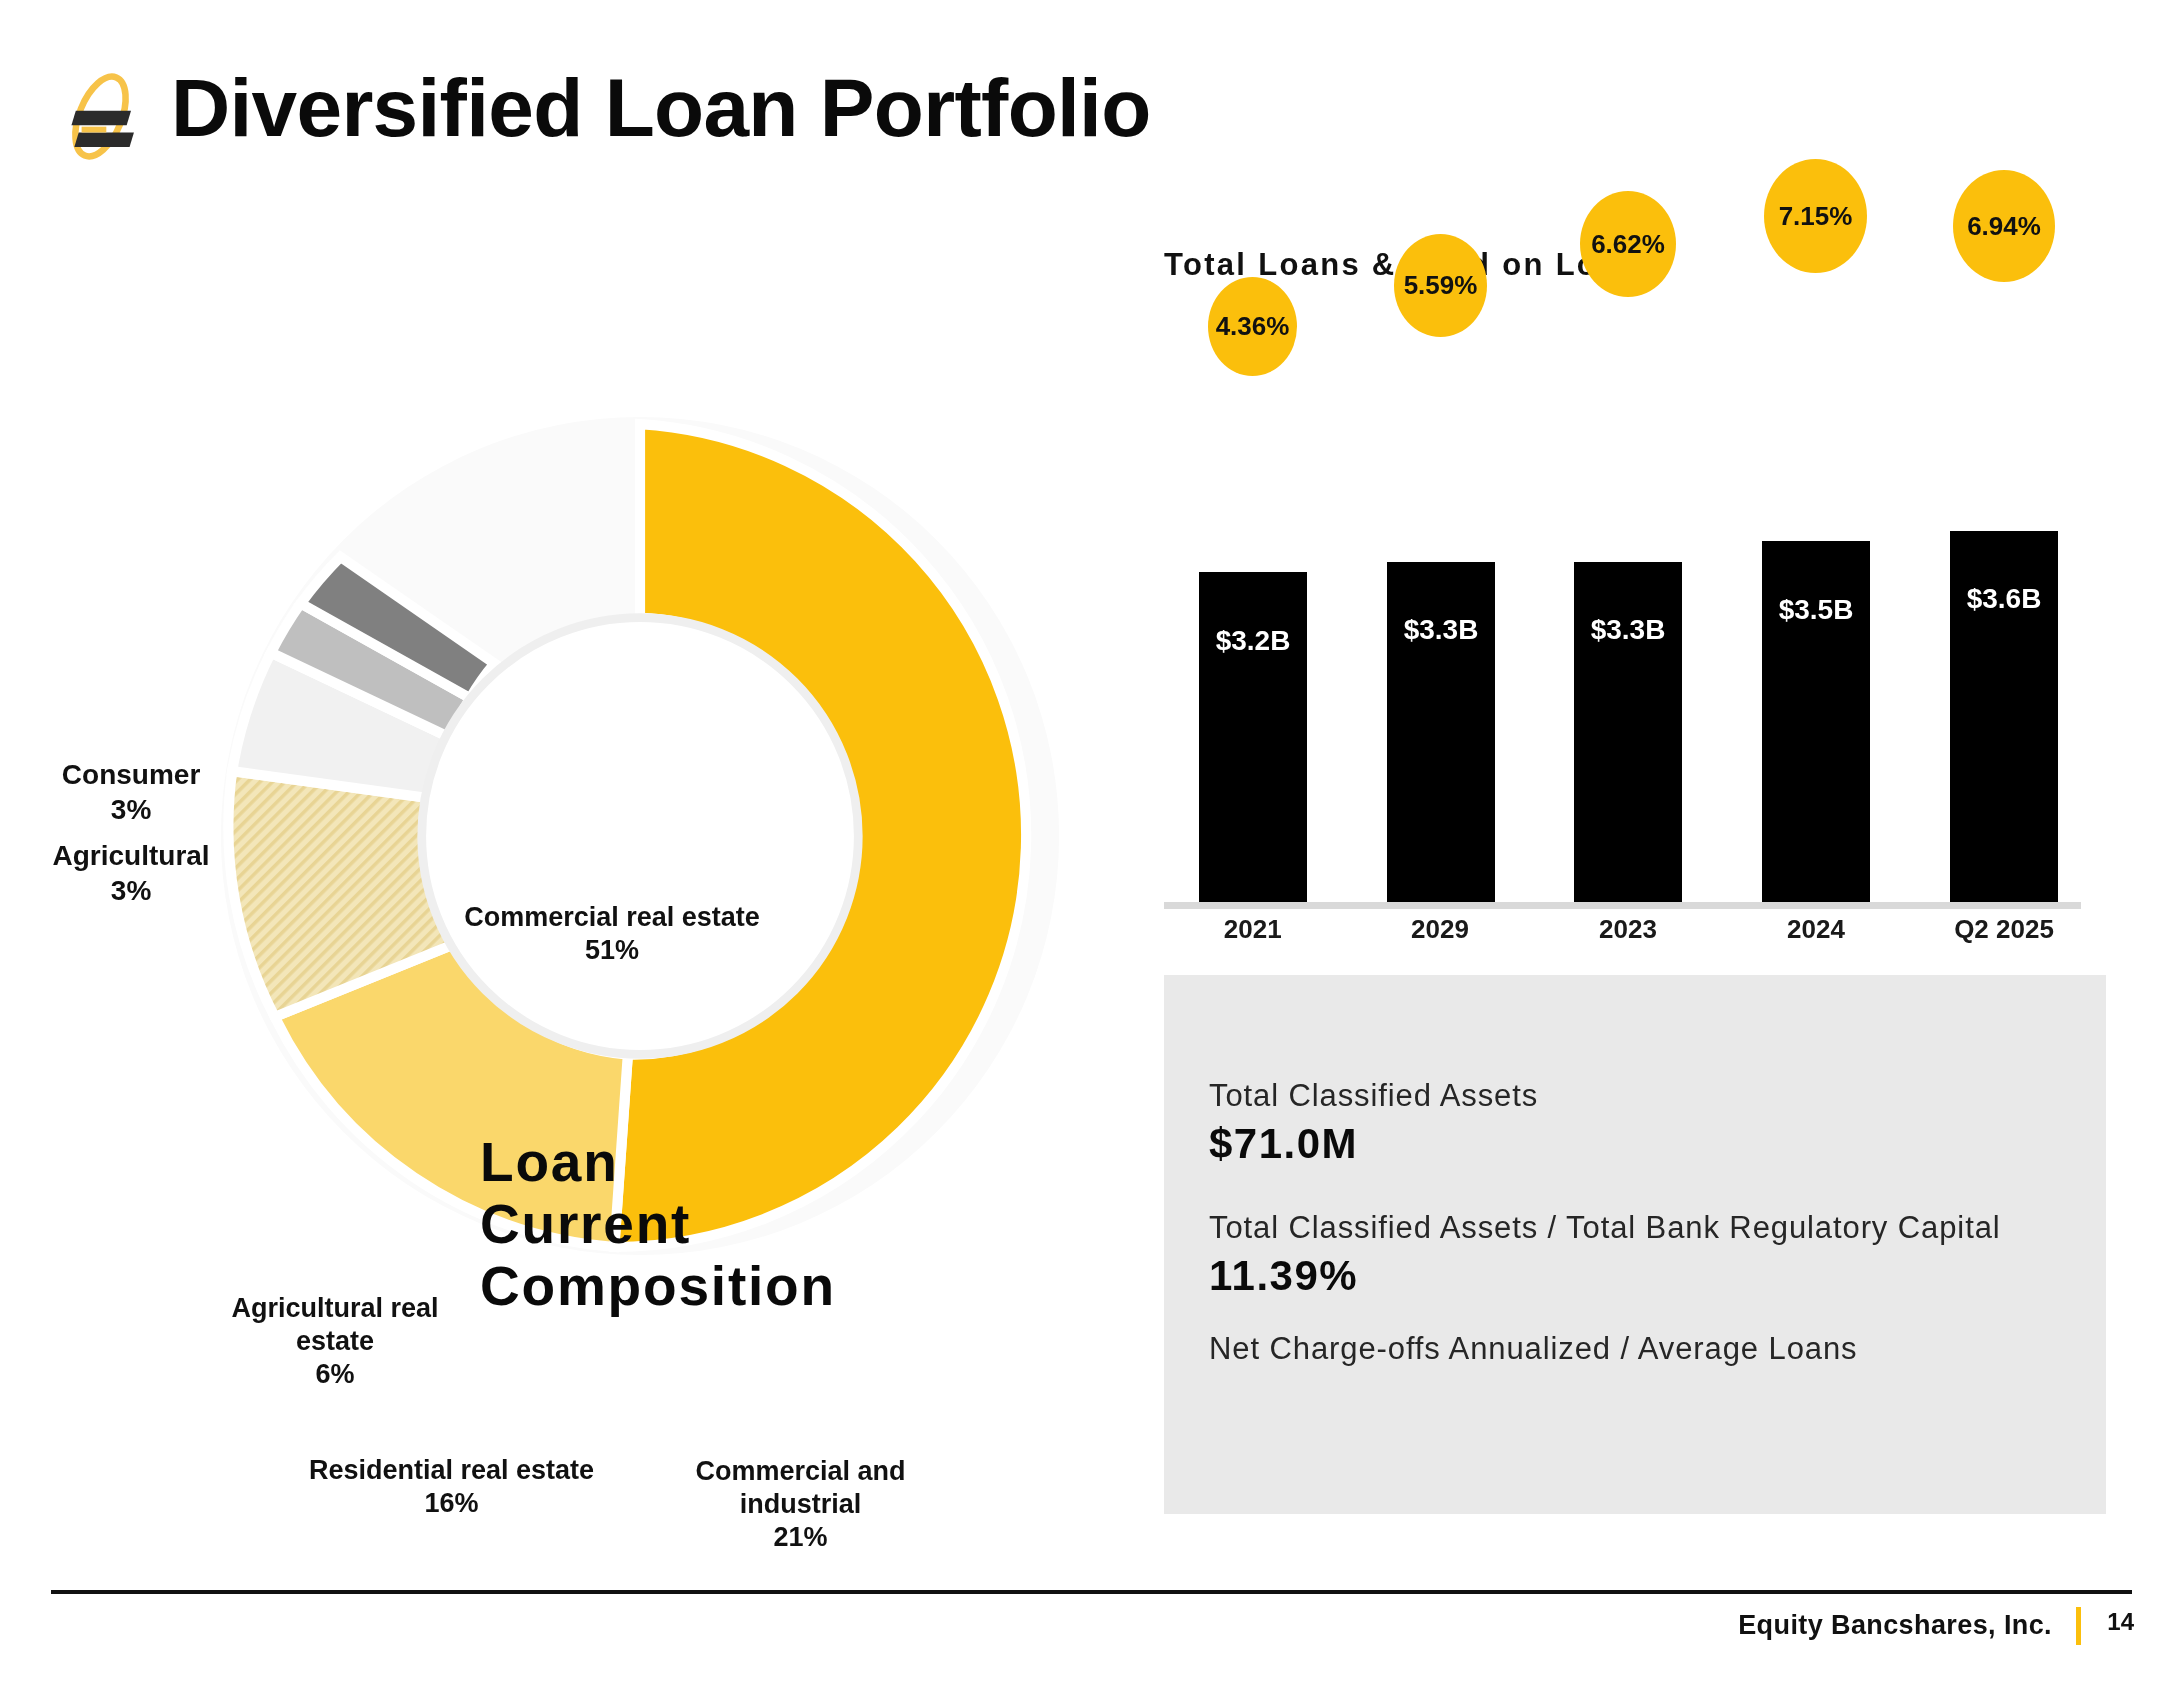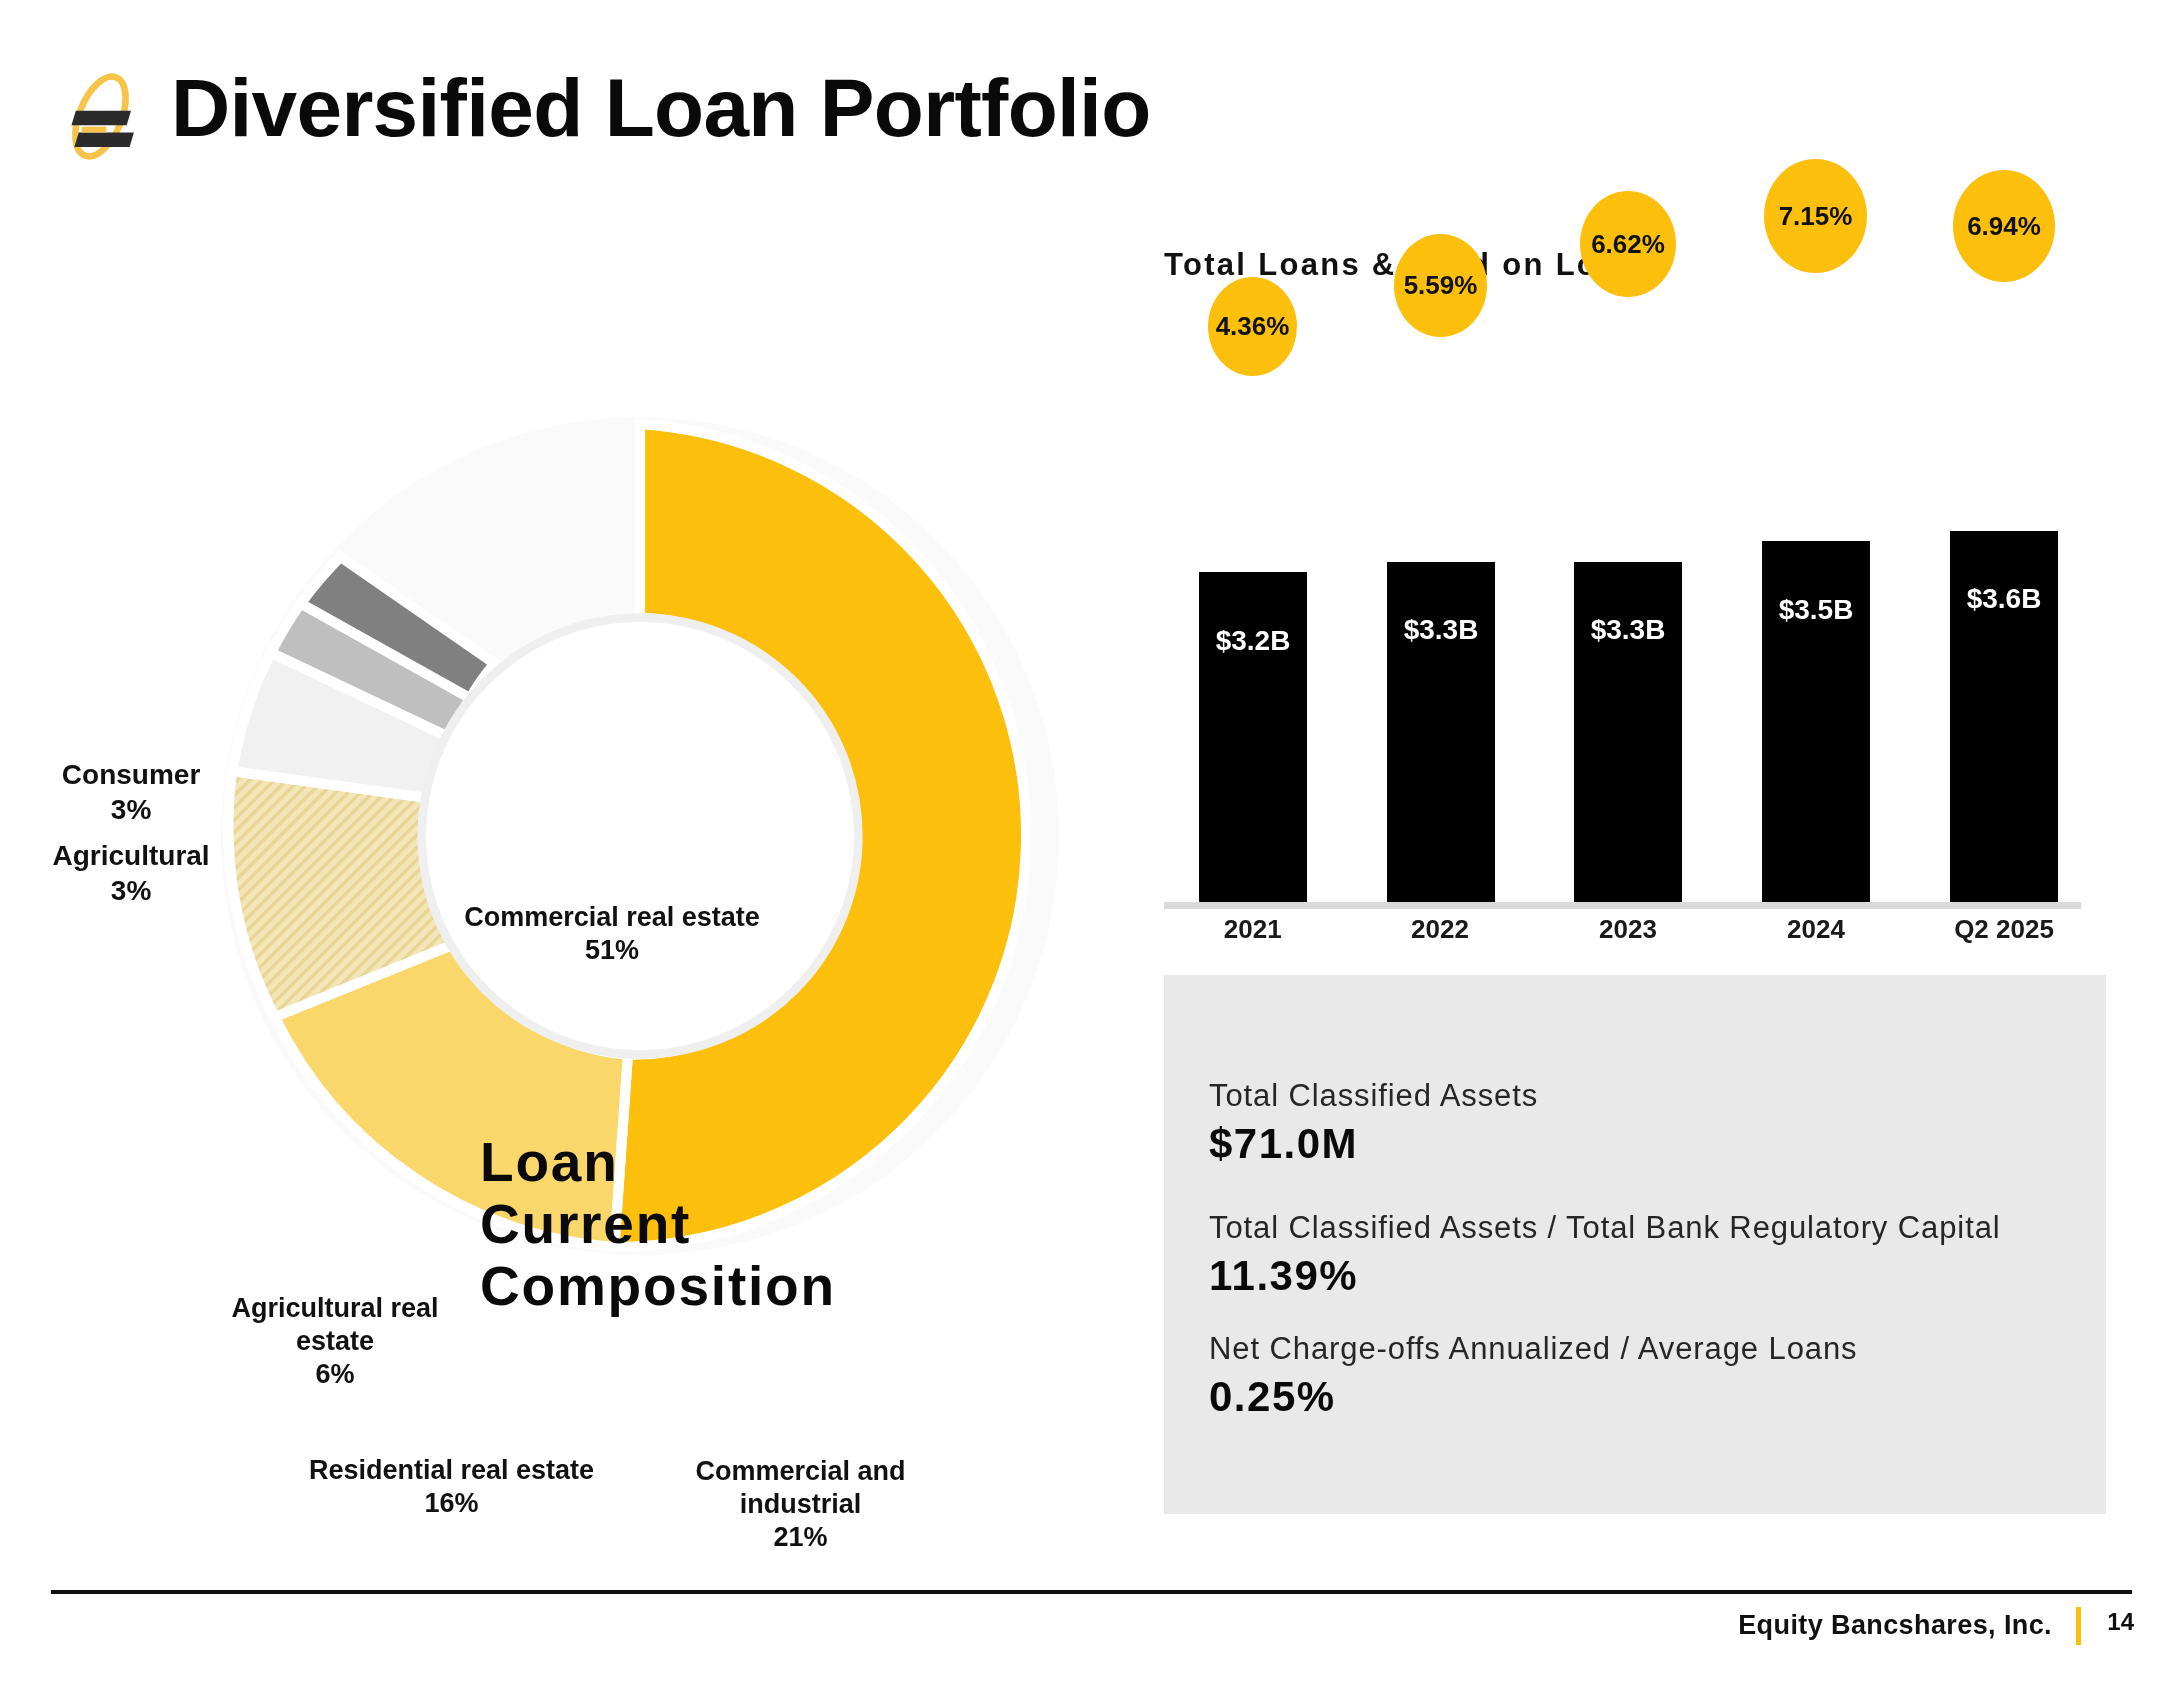--- a/index.html
+++ b/index.html
@@ -195,21 +195,21 @@
     <div class="bar-title">Total Loans &amp; Yield on Loans</div>
     <div class="plot" id="plot">
       <div class="baseline"></div>
     <div class="bar" style="left: 35px; height: 330px; bottom: 0px; top: 179px;"></div>
         <div class="bar-val" style="left: 35px; top: 232px;">$3.2B</div>
         <div class="bubble" style="width: 89px; height: 99px; left: 44px; top: -116px;">4.36%</div>
         <div class="xlab" style="left: 8.7px;">2021</div>
         <div class="bar" style="left: 223px; height: 340px; bottom: 0px; top: 169px;"></div>
         <div class="bar-val" style="left: 223px; top: 221px;">$3.3B</div>
         <div class="bubble" style="width: 93px; height: 103px; left: 230px; top: -159px;">5.59%</div>
-        <div class="xlab" style="left: 196px;">2022</div>
+        <div class="xlab" style="left: 196px;">2029</div>
         <div class="bar" style="left: 410px; height: 340px; bottom: 0px; top: 169px;"></div>
         <div class="bar-val" style="left: 410px; top: 221px;">$3.3B</div>
         <div class="bubble" style="width: 96px; height: 106px; left: 416px; top: -202px;">6.62%</div>
         <div class="xlab" style="left: 384px;">2023</div>
         <div class="bar" style="left: 598px; height: 361px; bottom: 0px; top: 148px;"></div>
         <div class="bar-val" style="left: 598px; top: 201px;">$3.5B</div>
         <div class="bubble" style="width: 103px; height: 114px; left: 600px; top: -234px;">7.15%</div>
         <div class="xlab" style="left: 572px;">2024</div>
         <div class="bar" style="left: 786px; height: 371px; bottom: 0px; top: 138px;"></div>
         <div class="bar-val" style="left: 786px; top: 190px;">$3.6B</div>
@@ -222,21 +222,20 @@
     <div class="stat st1">
       <div class="stat-label">Total Classified Assets</div>
       <div class="stat-value">$71.0M</div>
     </div>
     <div class="stat st2">
       <div class="stat-label">Total Classified Assets / Total Bank Regulatory Capital</div>
       <div class="stat-value">11.39%</div>
     </div>
     <div class="stat st3">
       <div class="stat-label">Net Charge-offs Annualized / Average Loans</div>
-      <div class="stat-value">0.25%</div>
     </div>
   </div>
 
   <div class="footer-rule"></div>
   <div class="footer-text">Equity Bancshares, Inc.</div>
   <div class="footer-sep"></div>
   <div class="footer-page">14</div>
 
 </div>
 

